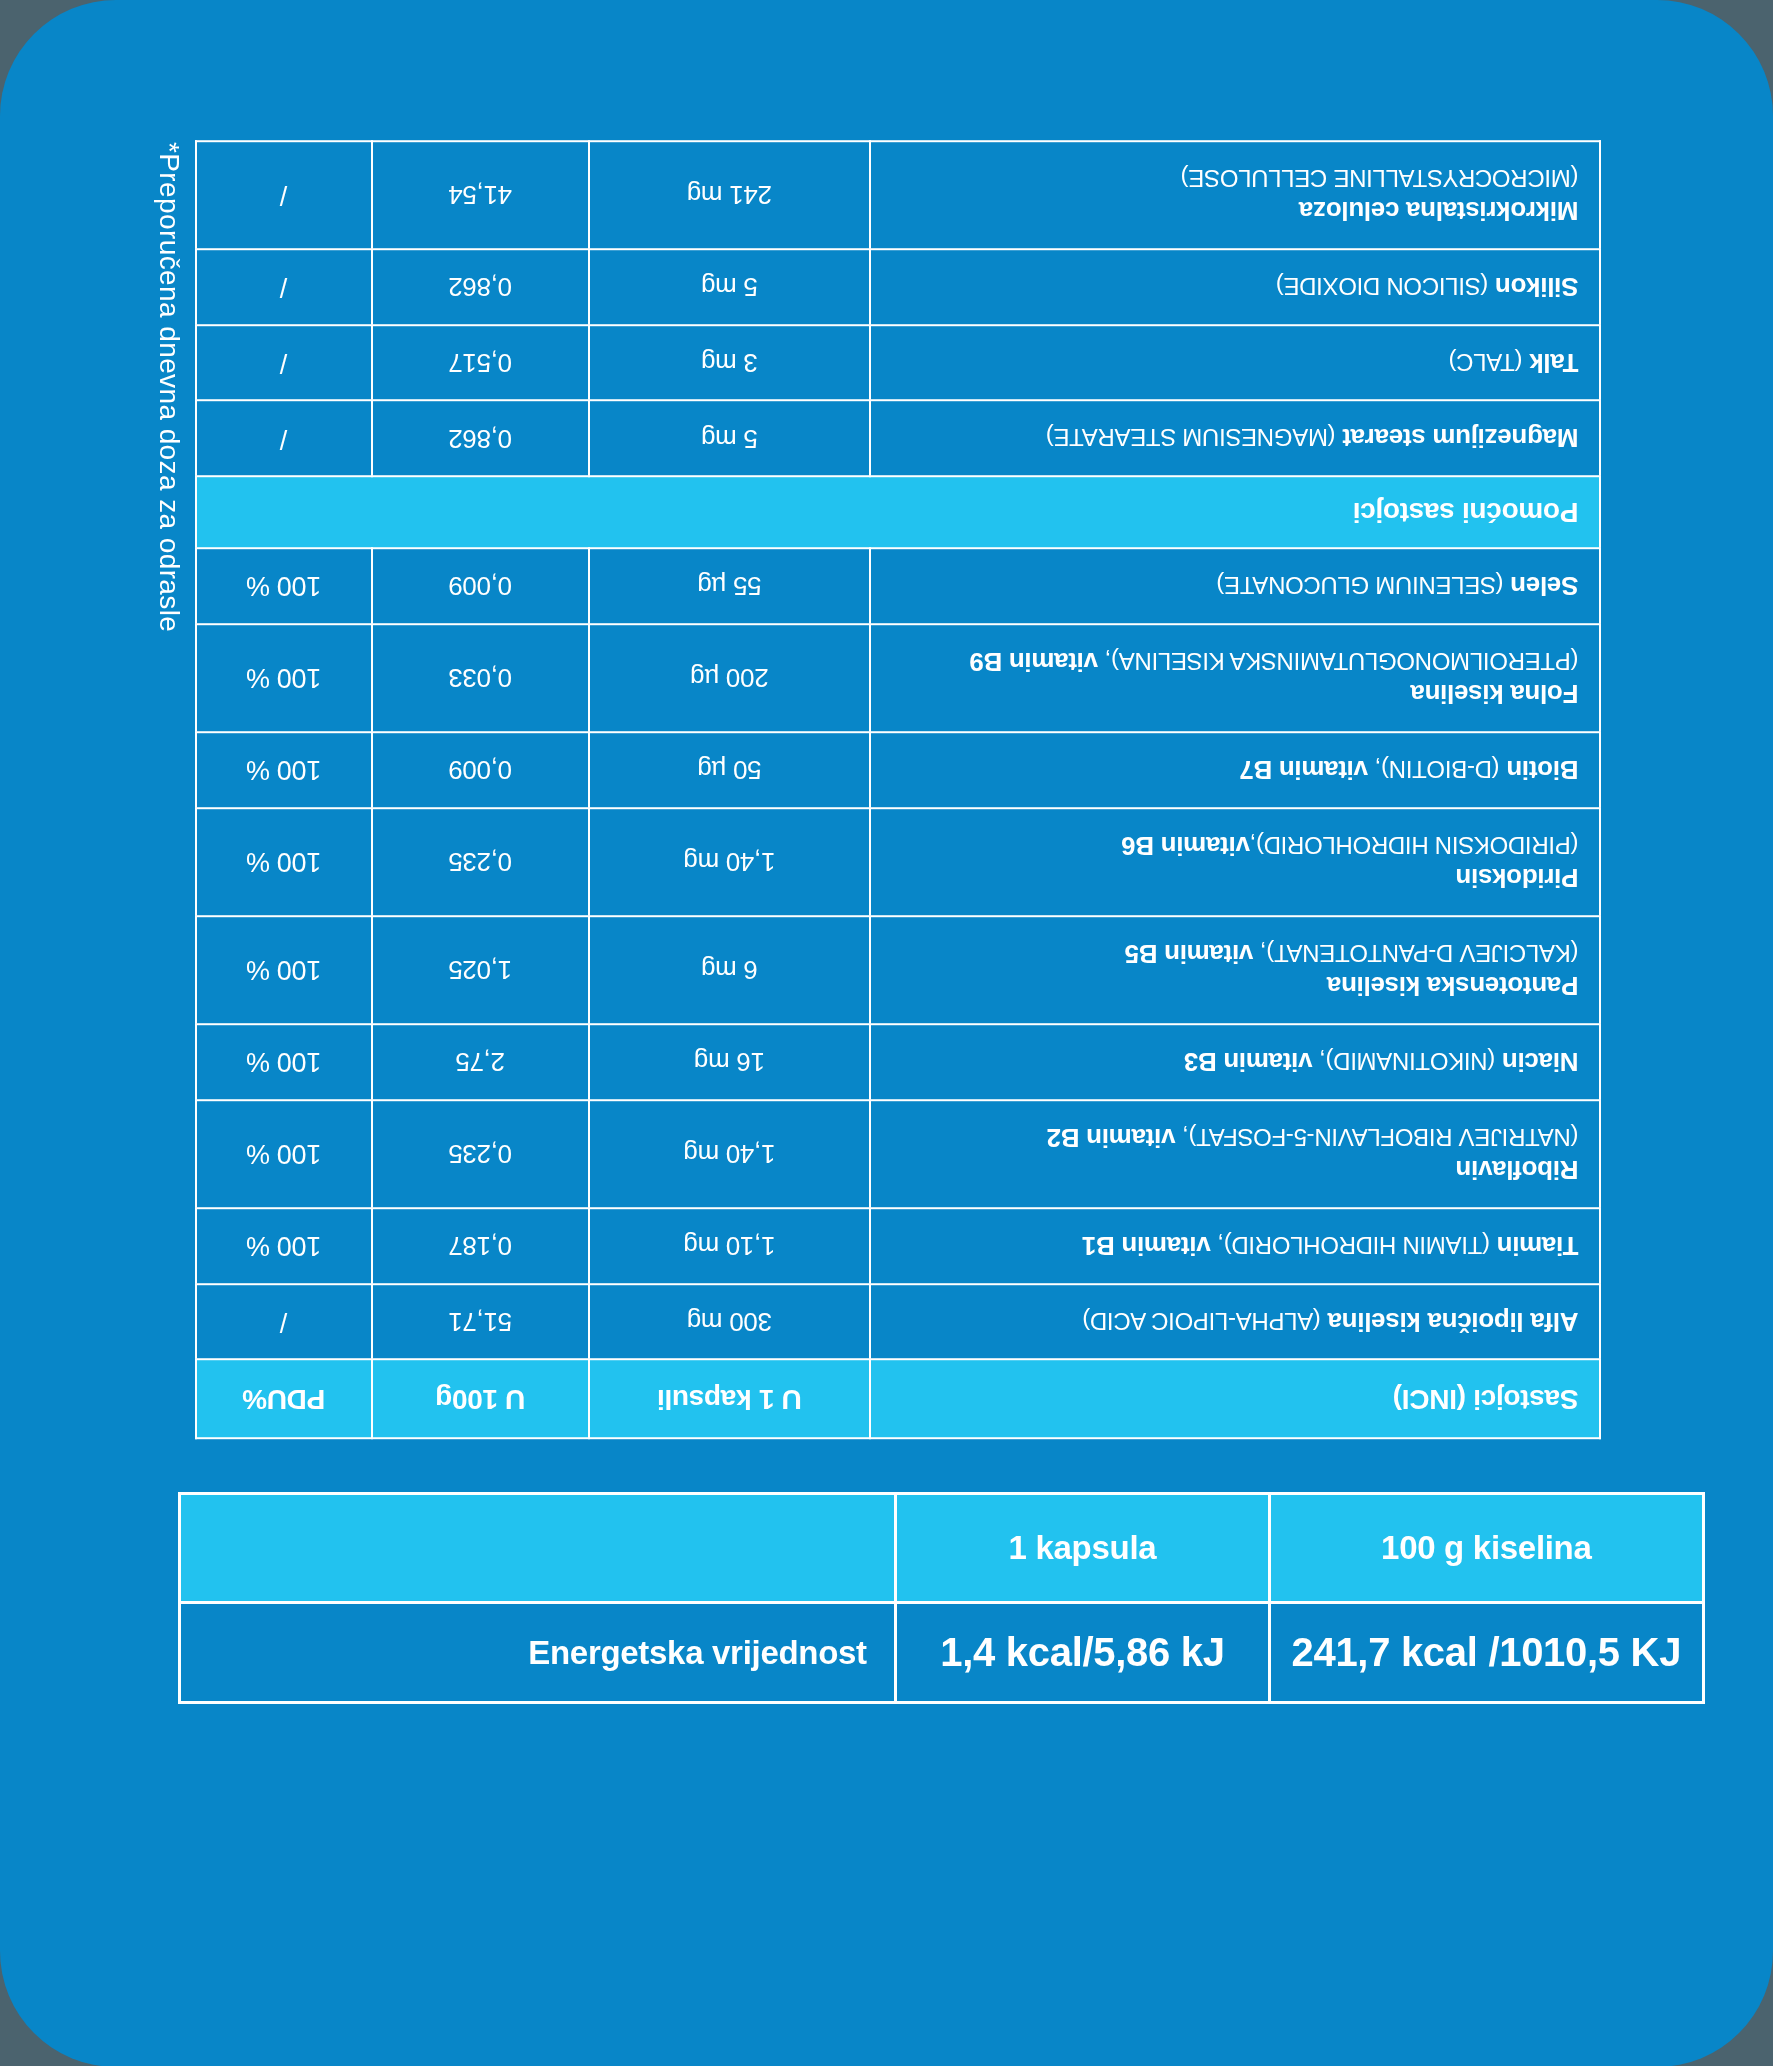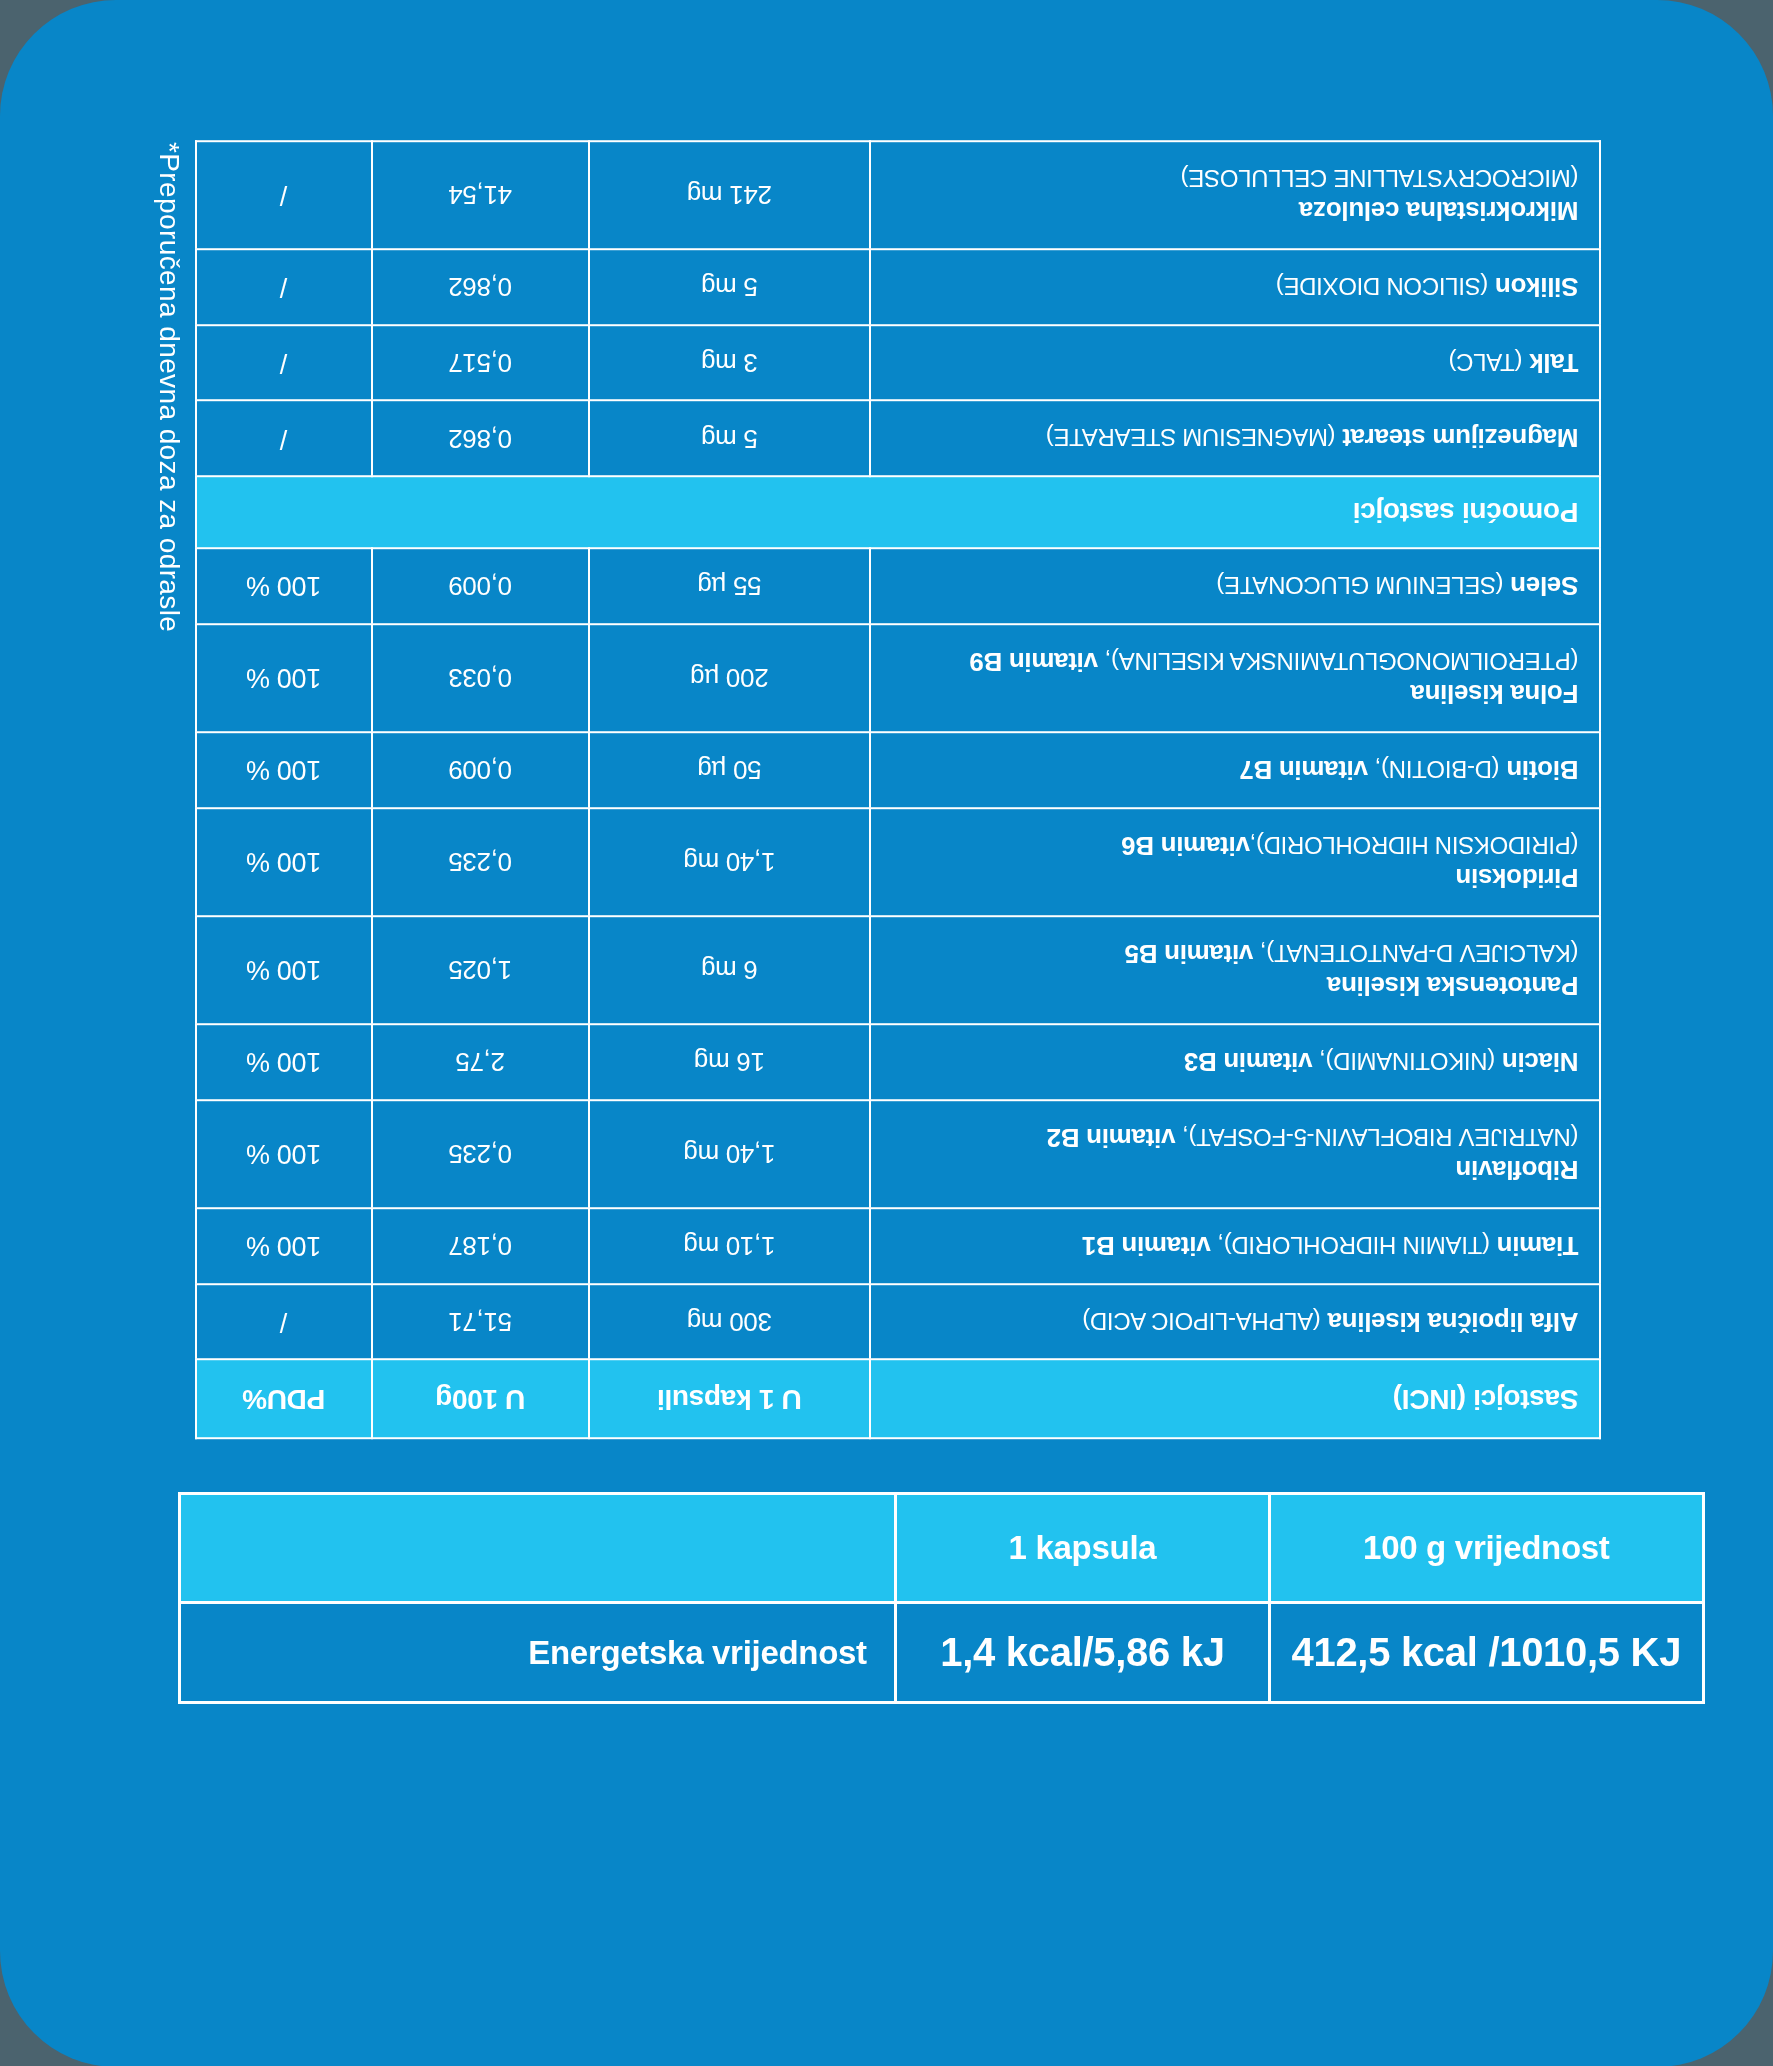--- a/index.html
+++ b/index.html
@@ -183,25 +183,25 @@
     <table class="nut">
       <colgroup>
         <col style="width:47%">
           <col style="width:24.5%">
           <col style="width:28.5%">
       </colgroup>
       <tbody>
           <tr>
         <th></th>
         <th>1 kapsula</th>
-        <th>100 g vrijednost</th>
+        <th>100 g kiselina</th>
       </tr>
       <tr>
         <td class="lbl">Energetska vrijednost</td>
         <td class="v">1,4 kcal/5,86 kJ</td>
-        <td class="v">412,5 kcal /1010,5 KJ</td>
+        <td class="v">241,7 kcal /1010,5 KJ</td>
       </tr>
     </tbody>
       </table>
   </div>
 
 </div>
 
 
 </body></html>

